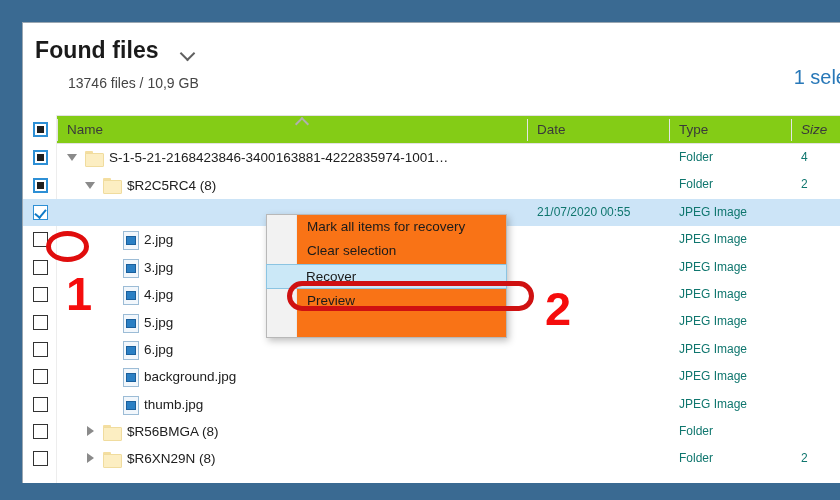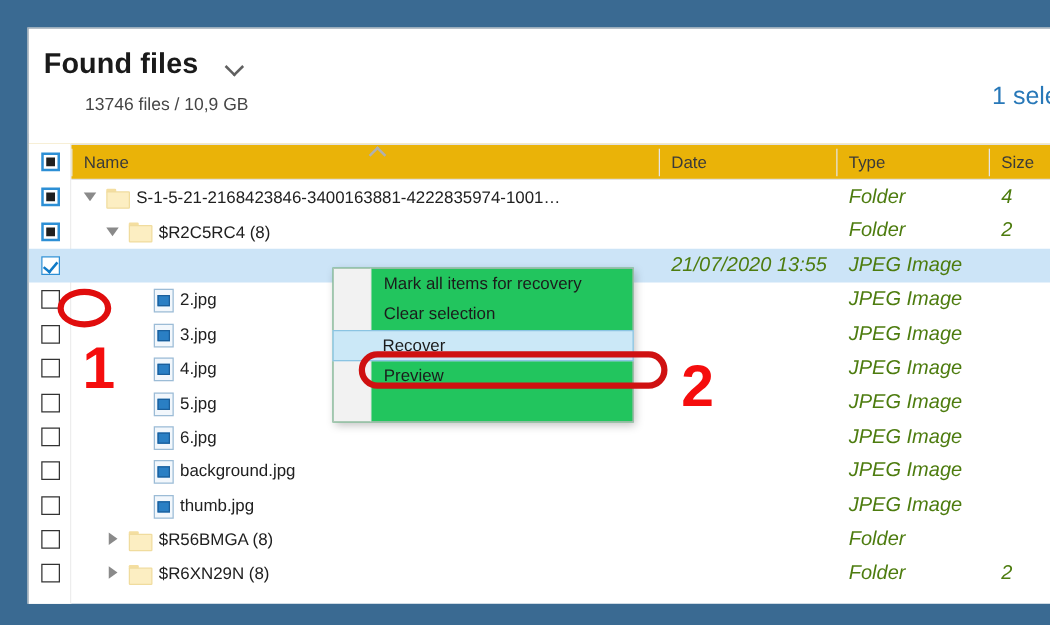--- a/index.html
+++ b/index.html
@@ -74,21 +74,21 @@
     font-size: 20px;
     color: #2878b8;
     white-space: nowrap;
   }
 
   
   #col-head {
     position: absolute;
     left: 0; top: 92px;
     width: 818px; height: 29px;
-    background: #eab308;
+    background: #84cc16;
     border-top: 1px solid #e2e2e2;
     border-bottom: 1px solid #e2e2e2;
   }
   #col-head .cell {
     position: absolute;
     top: 0;
     height: 28px;
     line-height: 28px;
     font-size: 13.5px;
     color: #3a3a3a;
@@ -252,33 +252,32 @@
     left: 3px; top: 5px;
     width: 8px; height: 7px;
     background: #2a7fc4;
     border: 1px solid #1a5f9c;
   }
 
   .date-cell, .type-cell, .size-cell {
     position: absolute;
     top: 0; height: 27.4px;
     line-height: 27.4px;
-    font-size: 16px;
-    color: #4d7c0f;
+    font-size: 12px;
+    color: #0f766e;
     white-space: nowrap;
-    font-style: italic;
   }
   .size-cell { text-align: left; }
 
   
   #ctx-menu {
     position: absolute;
     left: 243px; top: 191px;
     width: 241px; height: 124px;
-    background: #22c55e;
+    background: #f97316;
     border: 1px solid #b8b8b8;
     box-shadow: 2px 3px 7px rgba(0,0,0,0.25);
     z-index: 40;
   }
   #ctx-gutter {
     position: absolute;
     left: 0; top: 0;
     width: 30px; height: 100%;
     background: #f2f2f2;
     border-right: 1px solid #eaeaea;
@@ -345,21 +344,21 @@
         <span class="chev-down"></span>
       </div>
       <div id="subtitle">13746 files / 10,9 GB</div>
       <div id="selected-label">1 sele</div>
     </div>
 
     <div id="col-head">
       <div class="cell" style="left:34px; width:470px;">Name</div>
       <div class="cell" style="left:504px; width:142px;">Date</div>
       <div class="cell" style="left:646px; width:122px;">Type</div>
-      <div class="cell" style="left:768px; width:50px;">Size</div>
+      <div class="cell" style="left:768px; width:50px;font-style:italic;">Size</div>
       <div class="vsep" style="left:34px;"></div>
       <div class="vsep" style="left:504px;"></div>
       <div class="vsep" style="left:646px;"></div>
       <div class="vsep" style="left:768px;"></div>
       <div id="sort-asc"></div>
     </div>
 
     <div id="gutter"></div>
     <div style="position:absolute; left:0; top:92px; width:34px; height:29px; display:flex; align-items:center; justify-content:center; z-index:5;">
       <span class="cb indet"></span>
@@ -394,21 +393,21 @@
         </div>
         <div class="row sel">
           <div class="cb-wrap">
             <span class="cb checked"></span>
           </div>
           <div class="name-cell" style="left: 82px; width: 416px; flex-direction: column;">
             <span class="tri none"></span>
             <span class="jpeg-ic"></span>
             <span>1.jpg</span>
           </div>
-          <div class="date-cell" style="left: 514px; width: 130px;">21/07/2020 13:55</div>
+          <div class="date-cell" style="left: 514px; width: 130px;">21/07/2020 00:55</div>
           <div class="type-cell" style="left: 656px; width: 110px;">JPEG Image</div>
           <div class="size-cell" style="left: 778px; width: 60px;"></div>
         </div>
         <div class="row">
           <div class="cb-wrap">
             <span class="cb"></span>
           </div>
           <div class="name-cell" style="left: 82px; width: 416px;">
             <span class="tri none"></span>
             <span class="jpeg-ic"></span>

